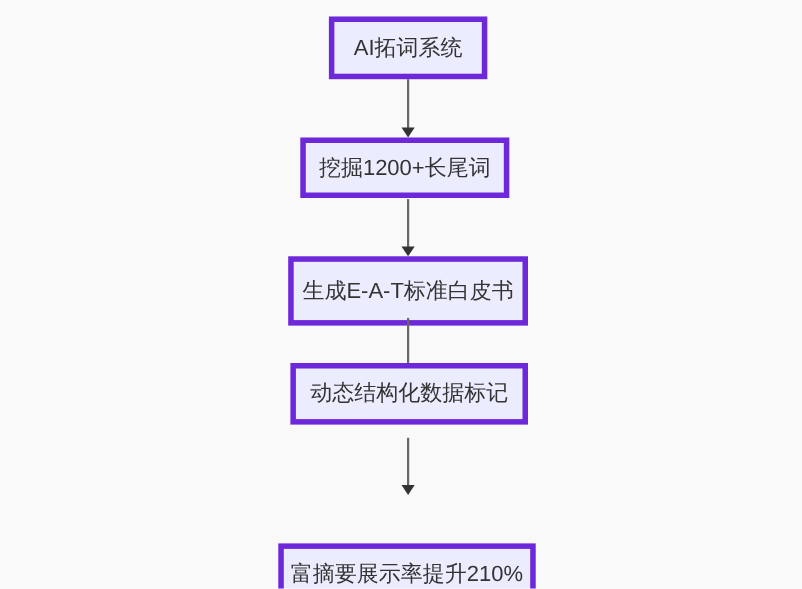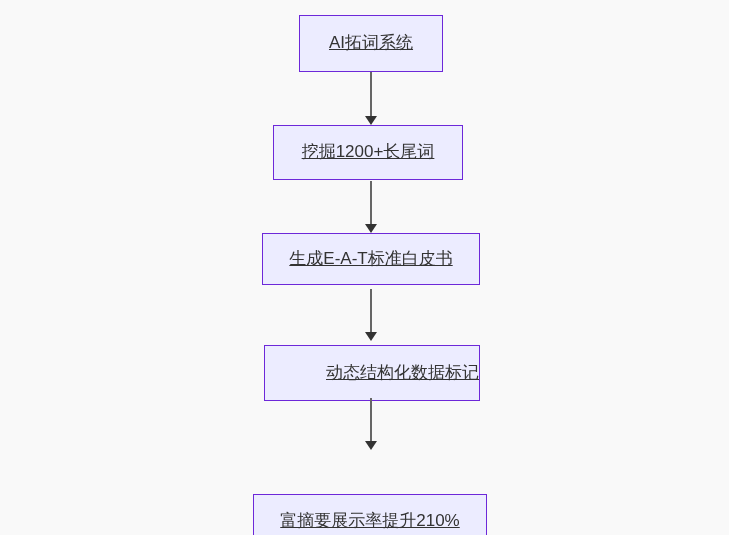--- a/index.html
+++ b/index.html
@@ -14,35 +14,34 @@
     position: relative;
     width: 729px;
     height: 535px;
     background: #f9f9f9;
     overflow: hidden;
   }
   .flow-node {
     position: absolute;
     box-sizing: border-box;
     background: #ECECFF;
-    border: 1px solid #6d28d9;
+    border: 5px solid #6d28d9;
     color: #333333;
-    font-size: 17px;
+    font-size: 20px;
     line-height: 1.2;
     display: flex;
     align-items: center;
     justify-content: center;
     text-align: center;
     white-space: nowrap;
-    text-decoration: underline;
   }
   .node-1 { left: 299px; top: 15px;  width: 144px; height: 57px; }
   .node-2 { left: 273px; top: 125px; width: 190px; height: 55px; justify-content: center; }
-  .node-3 { left: 262px; top: 233px; width: 218px; height: 52px; }
-  .node-4 { left: 264px; top: 345px; width: 216px; height: 56px; justify-content: flex-end; }
+  .node-3 { left: 262px; top: 233px; width: 218px; height: 63px; }
+  .node-4 { left: 264px; top: 330px; width: 216px; height: 56px; }
   .node-5 { left: 253px; top: 450px; width: 234px; height: 55px; margin-top: 44px; }
 
   .flow-arrow {
     position: absolute;
     left: 365px;           
     width: 12px;
   }
   .arrow-1 { top: 72px;  height: 53px; }
   .arrow-2 { top: 181px; height: 52px; }
   .arrow-3 { top: 289px; height: 52px; }

